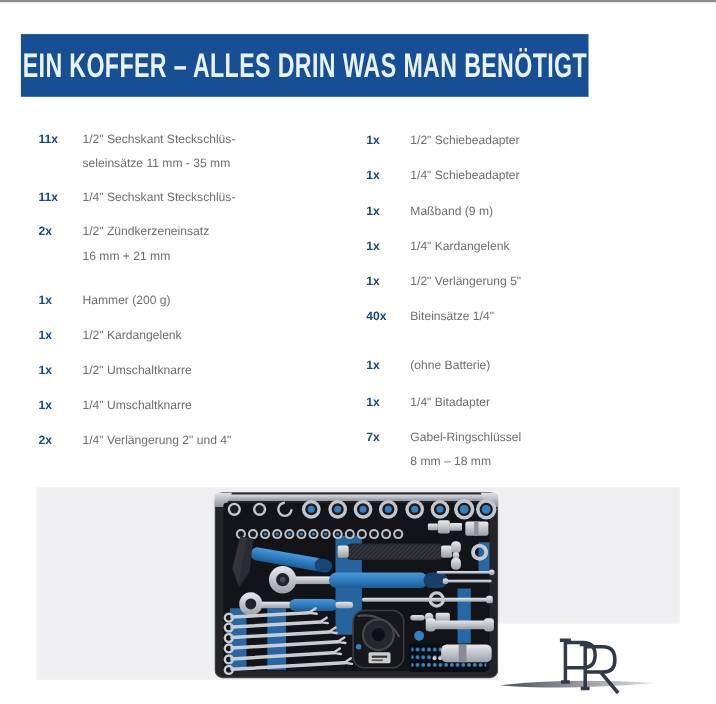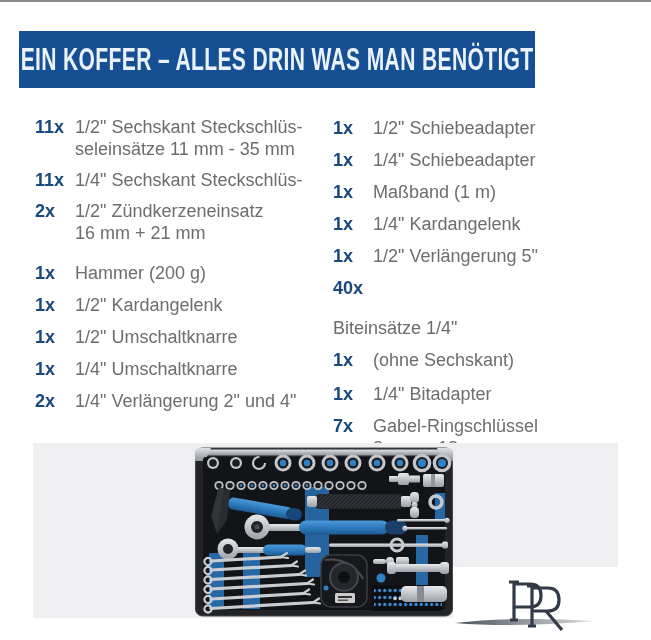--- a/index.html
+++ b/index.html
@@ -15,21 +15,21 @@
     background:var(--banner-bg,#174F94);
     display:flex;align-items:center;justify-content:center;margin-top:12px;
   }
   .banner-text{
     font-size:31px;font-weight:700;color:var(--banner-fg,#EAF2FA);
     white-space:nowrap;letter-spacing:0.5px;
     transform:scaleX(0.68);transform-origin:center center;
   }
   .col{
     position:absolute;width:300px;
-    font-size:18px;line-height:22px;color:var(--item-color,#6D6D6D);
+    font-size:11px;line-height:22px;color:var(--item-color,#6D6D6D);
   }
   #col-left{left:35px;top:116px;}
   #col-right{left:333px;top:117px;}
   .row{display:flex;}
   .qty{flex:0 0 40px;width:40px;font-weight:700;color:var(--qty-color,#17497E);}
   .desc{flex:1;}
   .photo-bg{position:absolute;left:33px;top:443px;width:585px;height:175px;background:var(--photo-bg,#EFEFF1);}
   .case{position:absolute;left:195px;top:447px;width:258px;height:171px;}
   .white-patch{position:absolute;left:453px;top:567px;width:198px;height:73px;background:#ffffff;}
   .logo{position:absolute;left:445px;top:576px;width:165px;height:60px;color:var(--logo-color,#333A47);}
@@ -104,45 +104,45 @@
     </div>
     <div class="row" style="margin-bottom: 10px;">
       <span class="qty">1x</span>
       <div class="desc">
         <div>1/4" Schiebeadapter</div>
       </div>
     </div>
     <div class="row" style="margin-bottom: 10px;">
       <span class="qty">1x</span>
       <div class="desc">
-        <div>Maßband (1 m)</div>
+        <div>Maßband (9 m)</div>
       </div>
     </div>
     <div class="row" style="margin-bottom: 10px;">
       <span class="qty">1x</span>
       <div class="desc">
         <div>1/4" Kardangelenk</div>
       </div>
     </div>
     <div class="row" style="margin-bottom: 10px;">
       <span class="qty">1x</span>
       <div class="desc">
         <div>1/2" Verlängerung 5"</div>
       </div>
     </div>
-    <div class="row" style="margin-bottom: 10px; flex-direction: column;">
+    <div class="row" style="margin-bottom: 22px;">
       <span class="qty">40x</span>
       <div class="desc">
         <div>Biteinsätze 1/4"</div>
       </div>
     </div>
     <div class="row" style="margin-bottom: 12px;">
       <span class="qty">1x</span>
       <div class="desc">
-        <div>(ohne Sechskant)</div>
+        <div>(ohne Batterie)</div>
       </div>
     </div>
     <div class="row" style="margin-bottom: 10px;">
       <span class="qty">1x</span>
       <div class="desc">
         <div>1/4" Bitadapter</div>
       </div>
     </div>
     <div class="row" style="margin-bottom: 0px; justify-content: space-between;">
       <span class="qty">7x</span>

